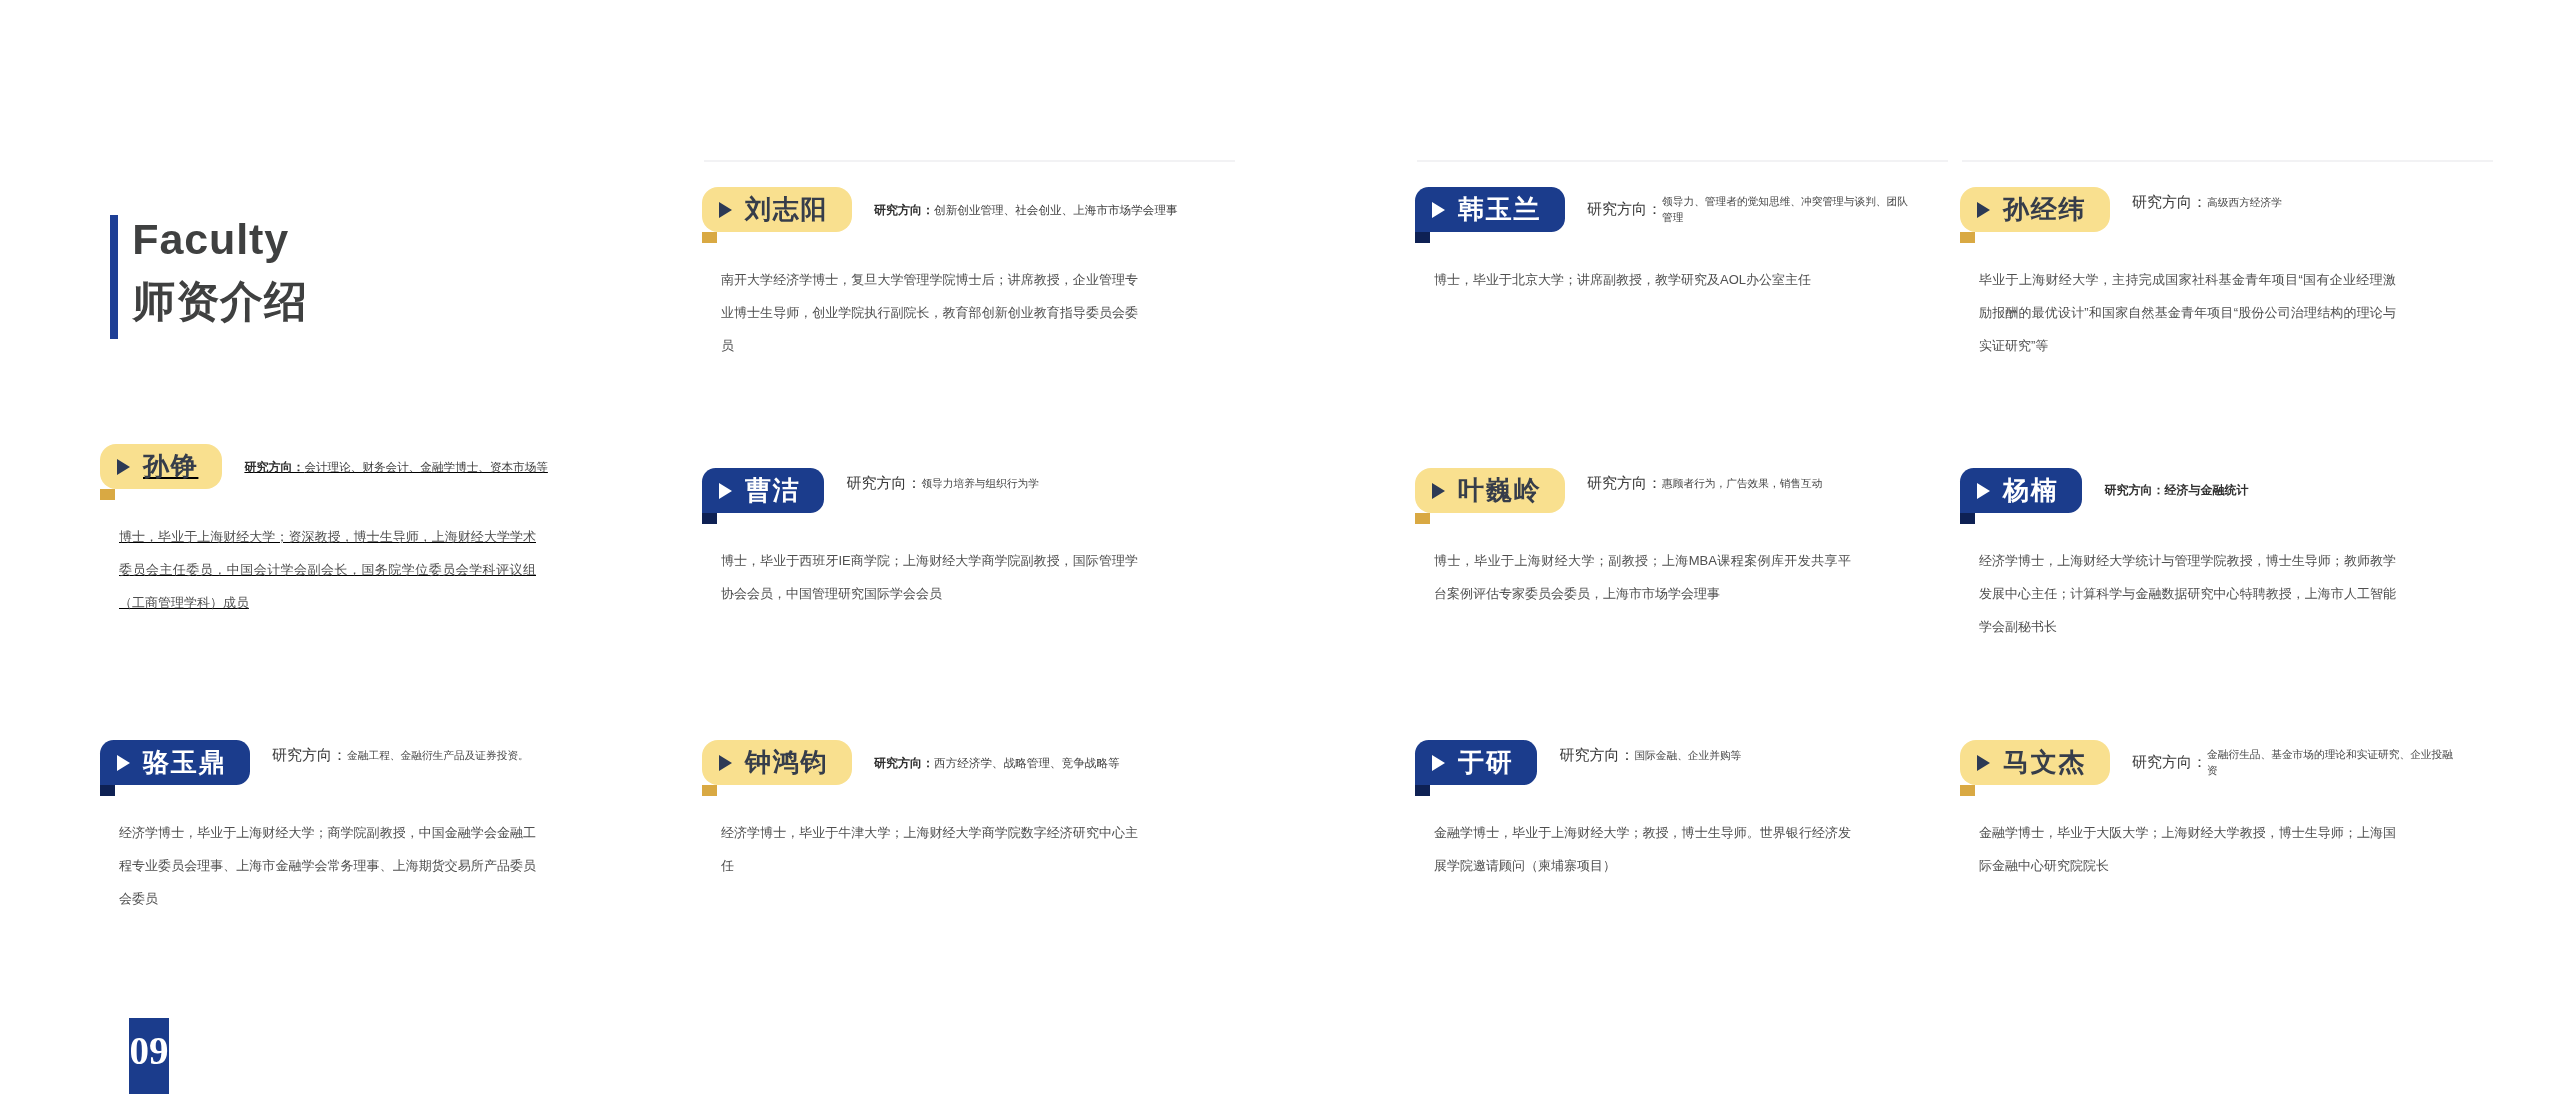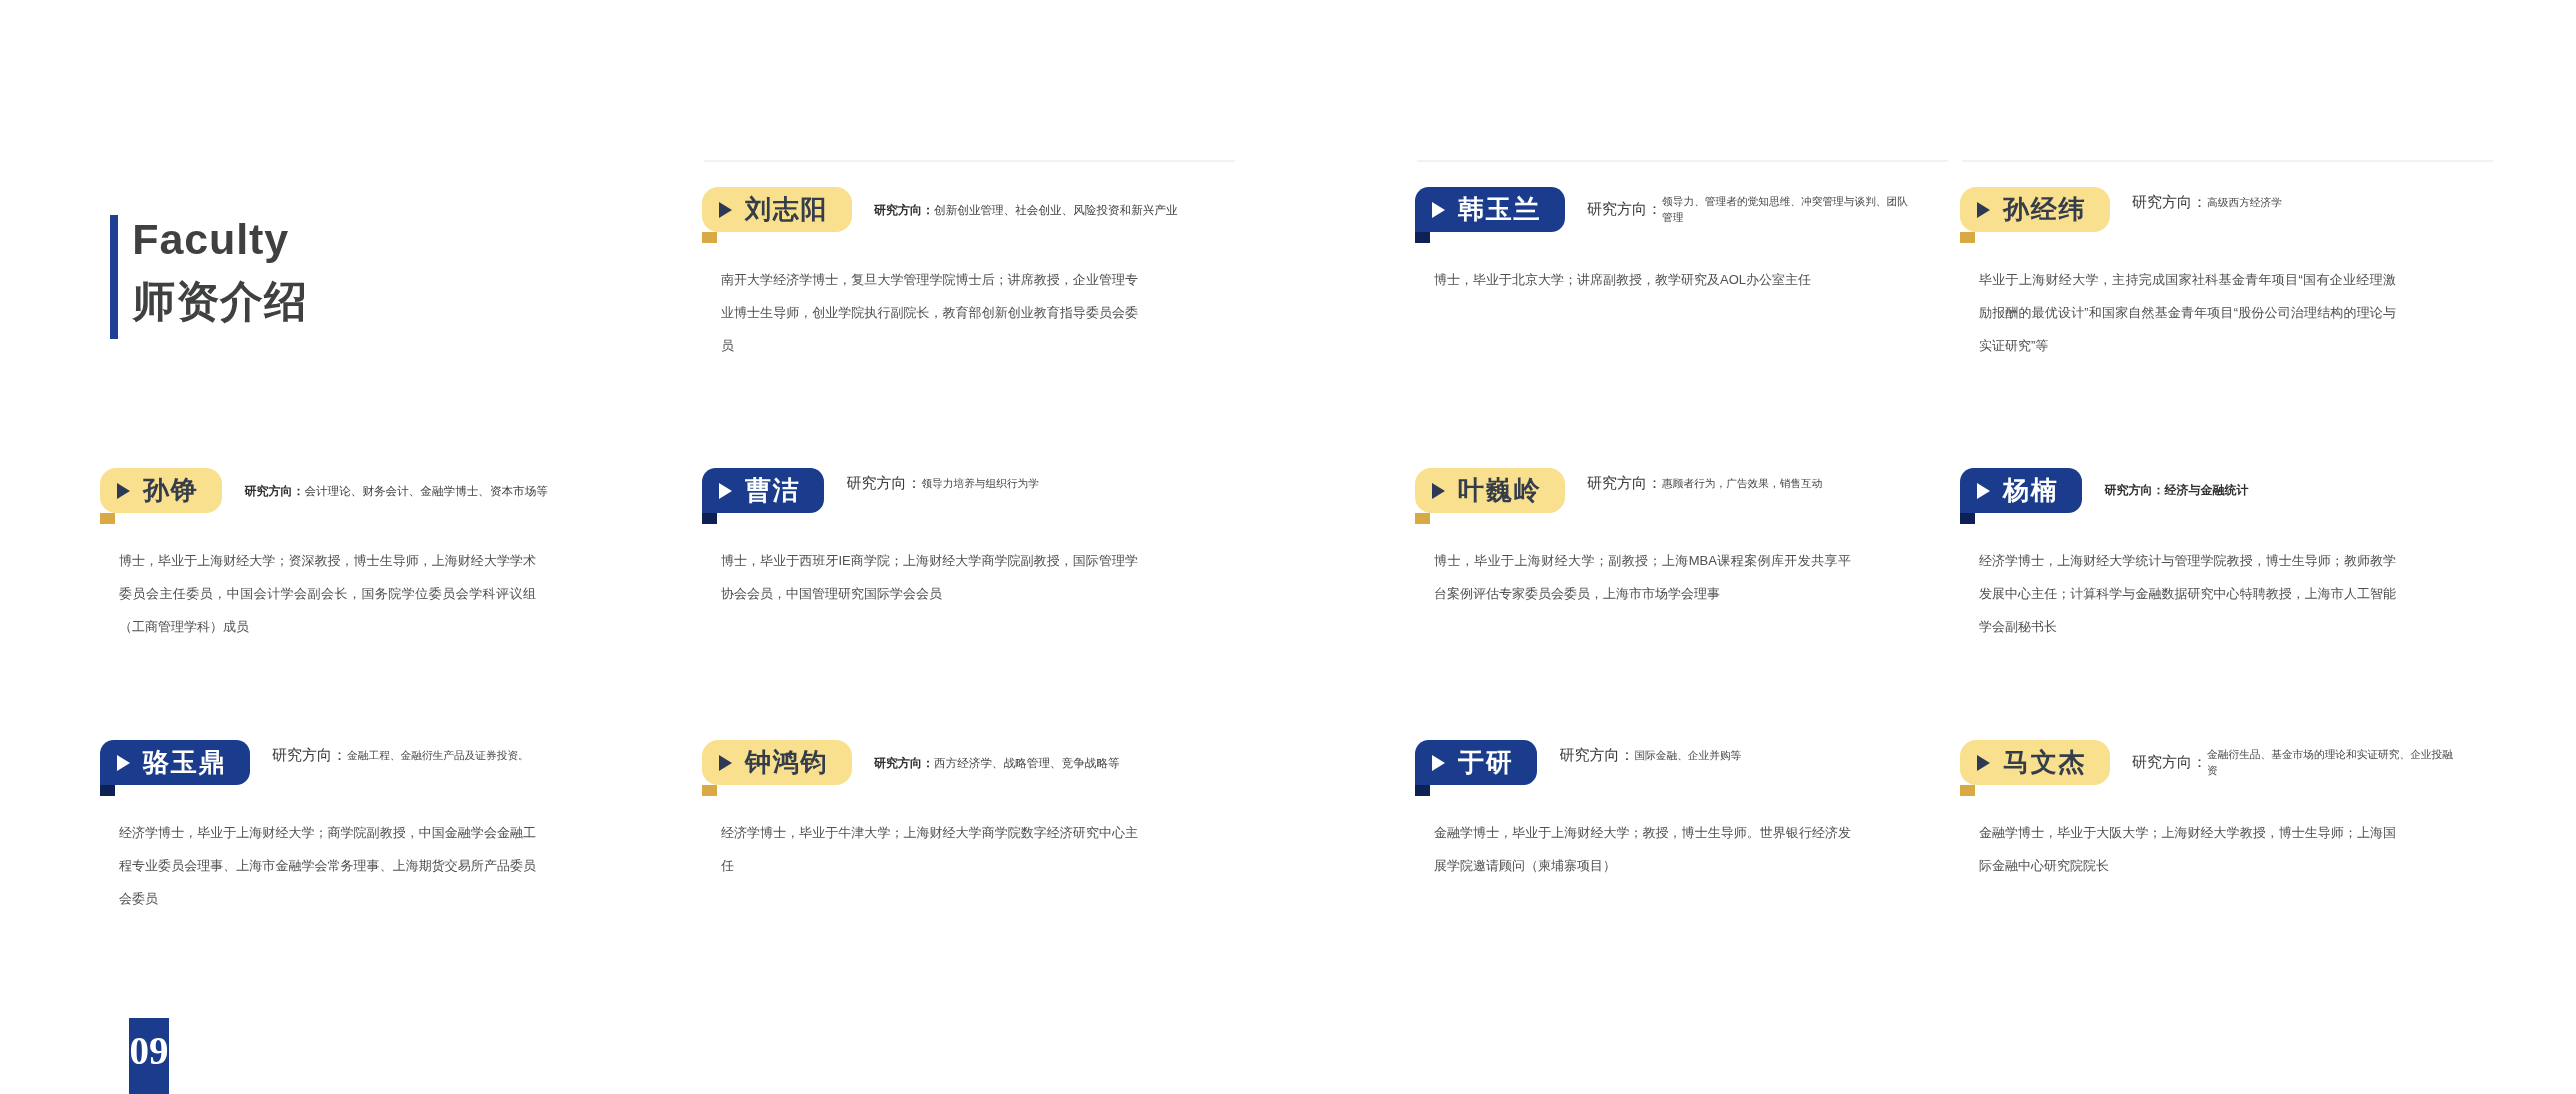--- a/index.html
+++ b/index.html
@@ -99,21 +99,21 @@
       <article class="card yellow style-A" style="left: 702px; top: 187px;">
         <div class="card-sep"></div>
         <header class="card-head">
           <div class="badge">
             <span class="tri"></span>
             <span class="bname">刘志阳</span>
             <span class="fold"></span>
           </div>
           <div class="research">
             <span class="rd-label">研究方向：</span>
-            <span class="rd-text">创新创业管理、社会创业、风险投资和新兴产业</span>
+            <span class="rd-text">创新创业管理、社会创业、上海市市场学会理事</span>
           </div>
         </header>
         <p class="bio">南开大学经济学博士，复旦大学管理学院博士后；讲席教授，企业管理专业博士生导师，创业学院执行副院长，教育部创新创业教育指导委员会委员</p>
       </article>
       <article class="card blue style-B" style="left: 1415px; top: 187px;">
         <div class="card-sep"></div>
         <header class="card-head">
           <div class="badge">
             <span class="tri"></span>
             <span class="bname">韩玉兰</span>
@@ -134,21 +134,21 @@
             <span class="bname">孙经纬</span>
             <span class="fold"></span>
           </div>
           <div class="research">
             <span class="rd-label">研究方向：</span>
             <span class="rd-text">高级西方经济学</span>
           </div>
         </header>
         <p class="bio">毕业于上海财经大学，主持完成国家社科基金青年项目“国有企业经理激励报酬的最优设计”和国家自然基金青年项目“股份公司治理结构的理论与实证研究”等</p>
       </article>
-      <article class="card yellow style-A" style="left: 100px; top: 468px;">
+      <article class="card yellow style-A" style="left: 100px; top: 444px; text-decoration: underline;">
         <header class="card-head">
           <div class="badge">
             <span class="tri"></span>
             <span class="bname">孙铮</span>
             <span class="fold"></span>
           </div>
           <div class="research">
             <span class="rd-label">研究方向：</span>
             <span class="rd-text">会计理论、财务会计、金融学博士、资本市场等</span>
           </div>

